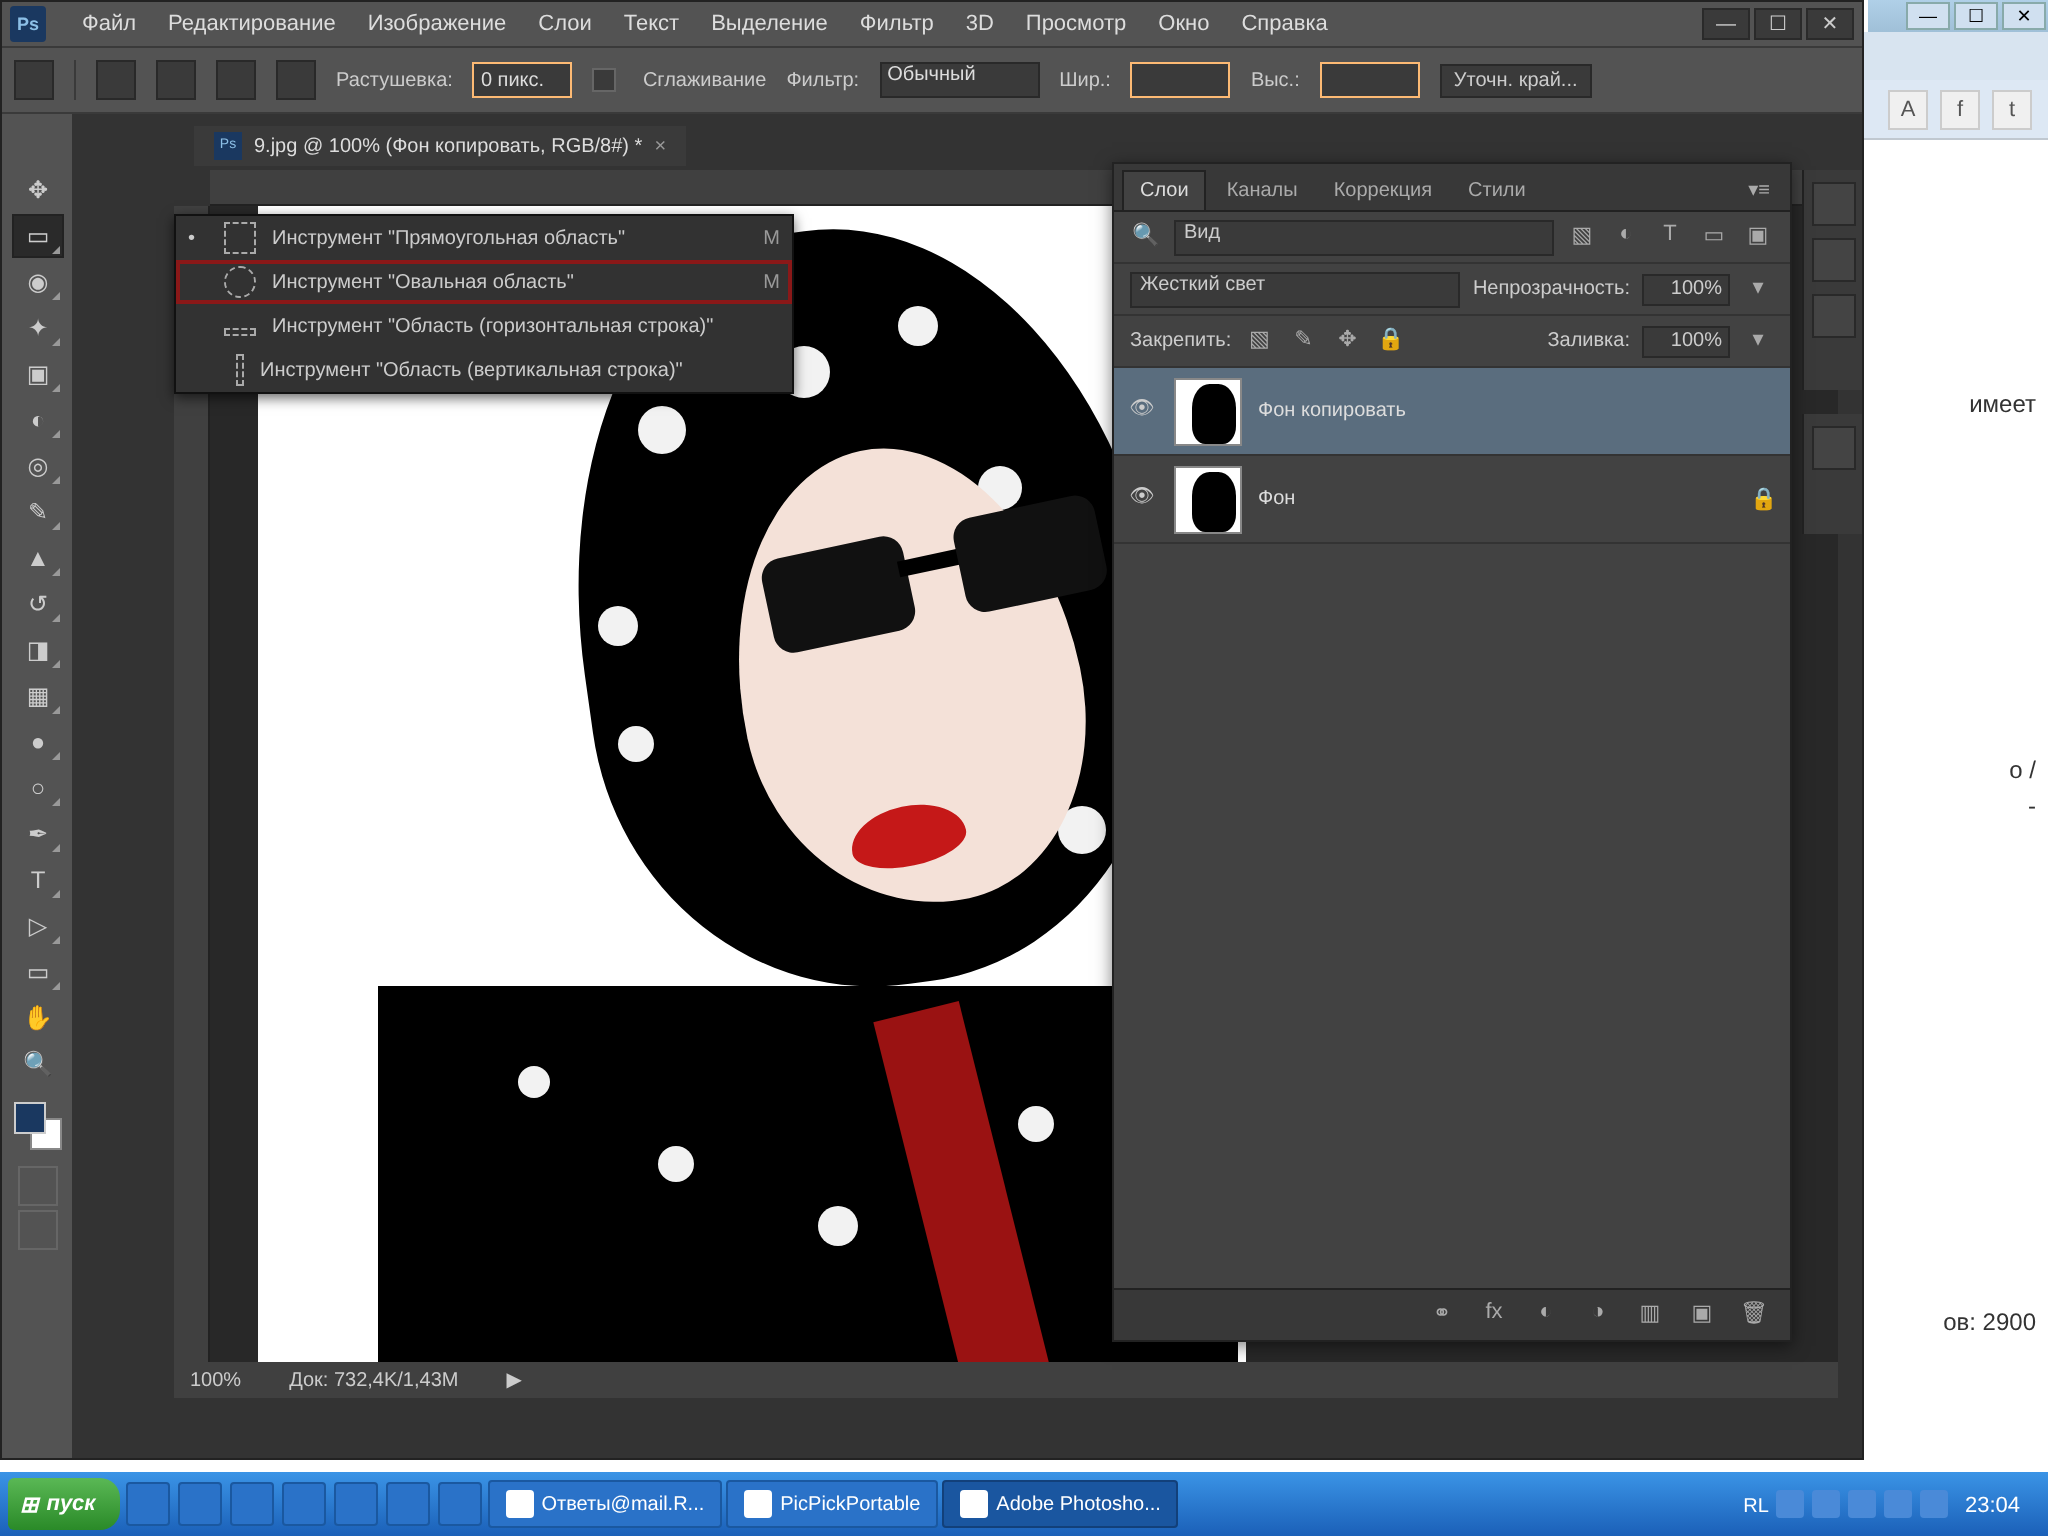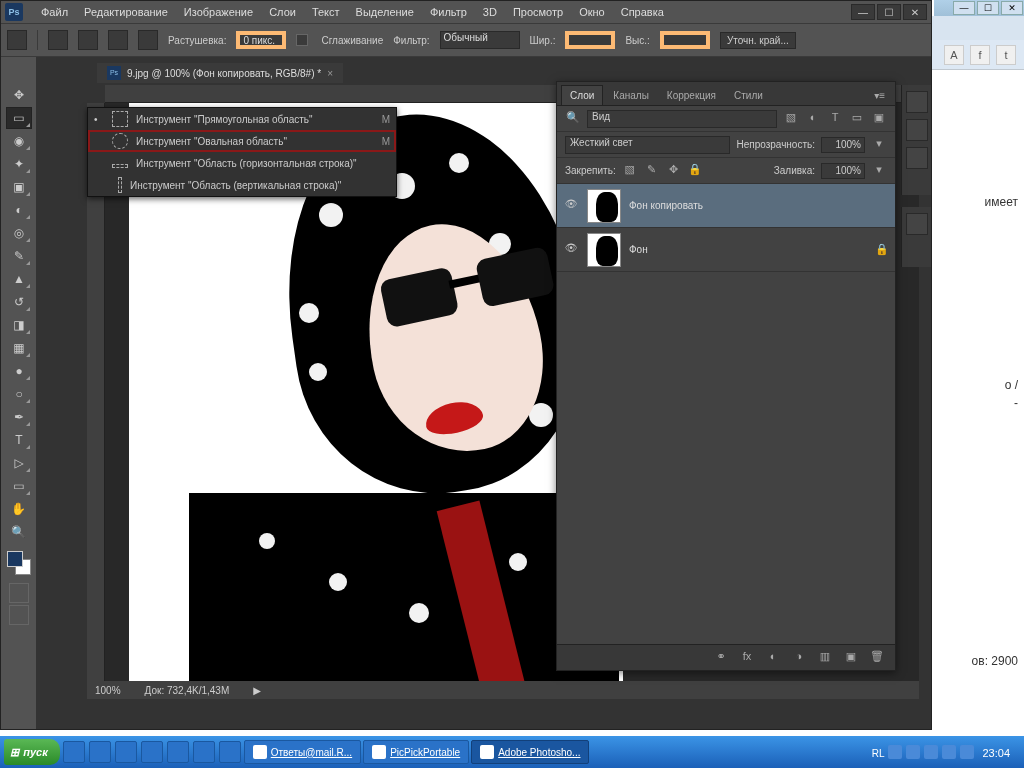--- a/index.html
+++ b/index.html
@@ -19,21 +19,21 @@
 .ps-menubar { height: 22px; background: #535353; display: flex; align-items: center; padding: 0 4px; color: #ddd; font-size: 11px; }
 .ps-logo { width: 18px; height: 18px; background: #1a3860; color: #8cbfe6; font-size: 9px; font-weight: bold; text-align: center; line-height: 18px; margin-right: 10px; border-radius: 2px; }
 .menu-item { padding: 3px 8px; cursor: default; }
 .window-controls { margin-left: auto; display: flex; gap: 2px; }
 .wc-btn { width: 24px; height: 16px; background: #3a3a3a; color: #ccc; font-size: 10px; text-align: center; line-height: 16px; border: 1px solid #2a2a2a; }
 
 .ps-optionbar { height: 34px; background: #535353; border-top: 1px solid #3a3a3a; border-bottom: 1px solid #3a3a3a; display: flex; align-items: center; padding: 0 6px; gap: 10px; color: #ccc; font-size: 10px; }
 .opt-ico { width: 20px; height: 20px; background: #3a3a3a; border: 1px solid #292929; }
 .opt-sep { width: 1px; height: 20px; background: #3a3a3a; }
 .opt-label { white-space: nowrap; }
-.opt-input { width: 50px; height: 18px; background: #3a3a3a; border: 4px solid #fdba74; color: #ddd; font-size: 10px; padding: 0 3px; }
+.opt-input { width: 50px; height: 18px; background: #3a3a3a; border: 1px solid #fdba74; color: #ddd; font-size: 10px; padding: 0 3px; }
 .opt-btn { padding: 2px 6px; background: #3a3a3a; border: 1px solid #292929; }
 .opt-select { height: 18px; background: #3a3a3a; border: 1px solid #292929; color: #ddd; font-size: 10px; padding: 0 3px; width: 80px; }
 .opt-check { width: 12px; height: 12px; border: 1px solid #666; background: #3a3a3a; margin-right: 3px; }
 
 .ps-body { position: relative; height: calc(100% - 56px); background: #333; }
 
 
 .toolbar { position: absolute; left: 0; top: 0; width: 36px; height: 100%; background: #535353; border-right: 1px solid #333; padding-top: 26px; }
 .tool { width: 26px; height: 22px; margin: 1px 5px; background: #535353; border: 1px solid transparent; font-size: 12px; color: #ccc; text-align: center; line-height: 20px; }
 .tool.active { background: #2a2a2a; border-color: #222; }
@@ -98,21 +98,21 @@
 .pf-ico { width: 16px; height: 16px; color: #aaa; font-size: 11px; text-align: center; }
 
 
 .rdock { position: absolute; right: 0; top: 28px; width: 30px; background: #3a3a3a; border-left: 1px solid #222; display: flex; flex-direction: column; gap: 6px; padding: 6px 4px; }
 .rdock div { width: 22px; height: 22px; background: #444; border: 1px solid #292929; }
 
 
 .taskbar { position: absolute; bottom: 0; left: 0; right: 0; height: 32px; background: linear-gradient(#3b94e6,#1b60b8); display: flex; align-items: center; padding: 0 4px; gap: 2px; }
 .start { height: 26px; padding: 0 12px 0 6px; background: linear-gradient(#5ab855,#2a8a28); color: #fff; font-size: 11px; font-weight: bold; font-style: italic; display: flex; align-items: center; gap: 4px; border-radius: 3px 10px 10px 3px; }
 .ql { width: 22px; height: 22px; background: #2a72c8; border: 1px solid #1a58a0; border-radius: 2px; margin: 0 1px; }
-.task { height: 24px; padding: 0 8px; background: #2a72c8; color: #fff; font-size: 10px; display: flex; align-items: center; gap: 4px; border: 1px solid #1a58a0; border-radius: 2px; max-width: 130px; overflow: hidden; white-space: nowrap; text-decoration: underline; }
+.task { height: 24px; padding: 0 8px; background: #2a72c8; color: #fff; font-size: 10px; display: flex; align-items: center; gap: 4px; border: 1px solid #1a58a0; border-radius: 2px; max-width: 130px; overflow: hidden; white-space: nowrap; }
 .task.active { background: #1a56a0; border-color: #12407a; }
 .tico { width: 14px; height: 14px; background: #fff; border-radius: 2px; }
 .tray { margin-left: auto; display: flex; align-items: flex-end; gap: 4px; color: #fff; font-size: 10px; padding: 0 6px; }
 .tray-ico { width: 14px; height: 14px; background: #4a8ad8; border-radius: 2px; }
 .clock { font-size: 11px; padding: 0 4px; }
 </style>
 </head>
 <body>
 
 <div class="bg-browser">

